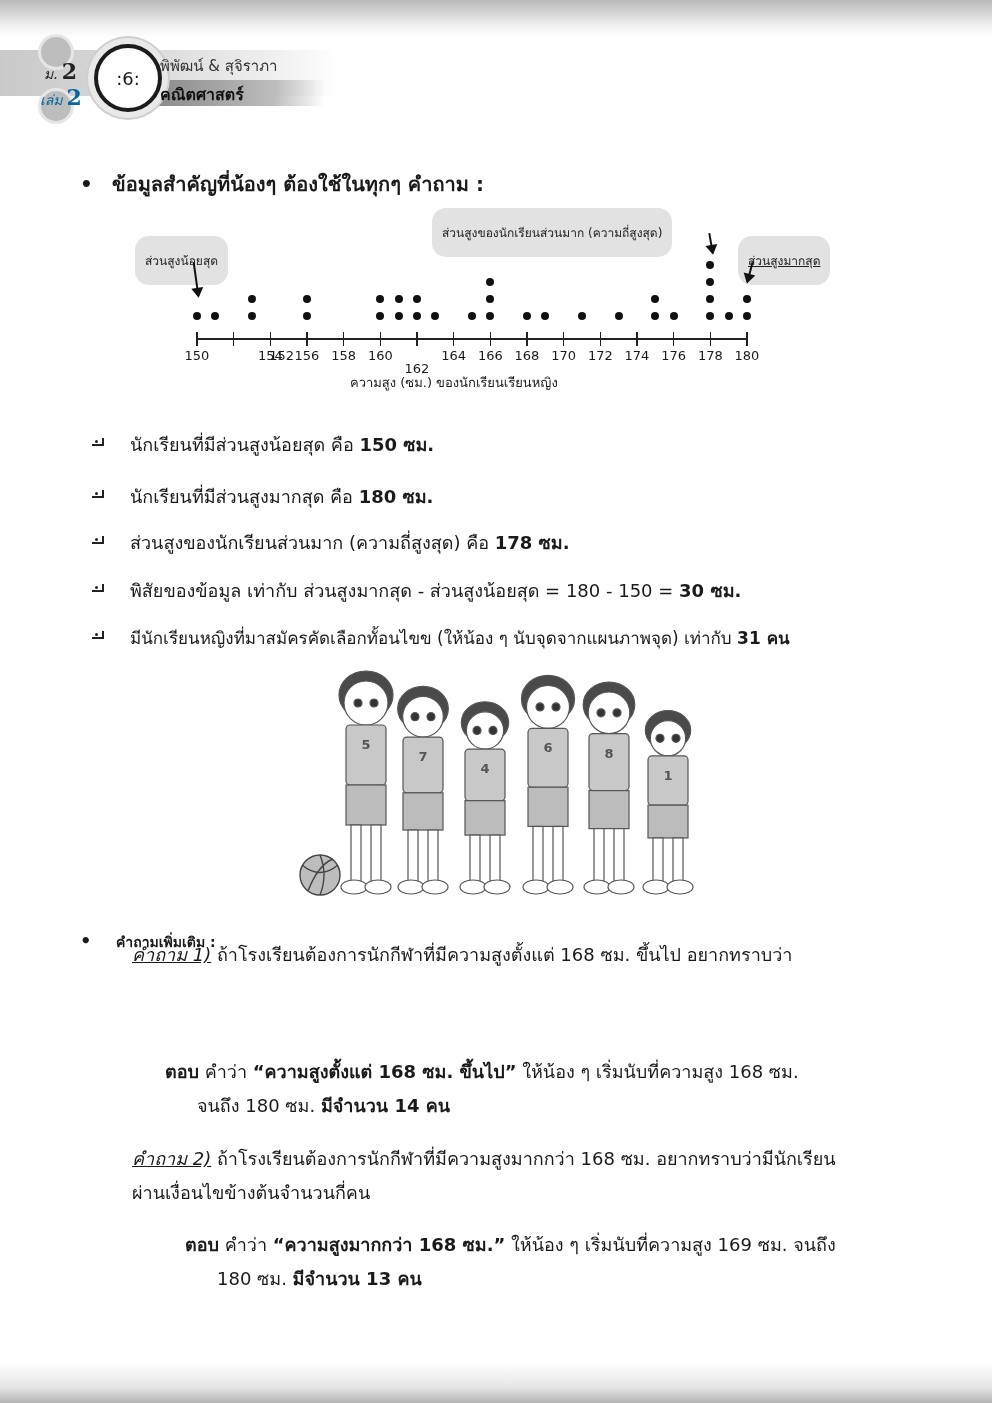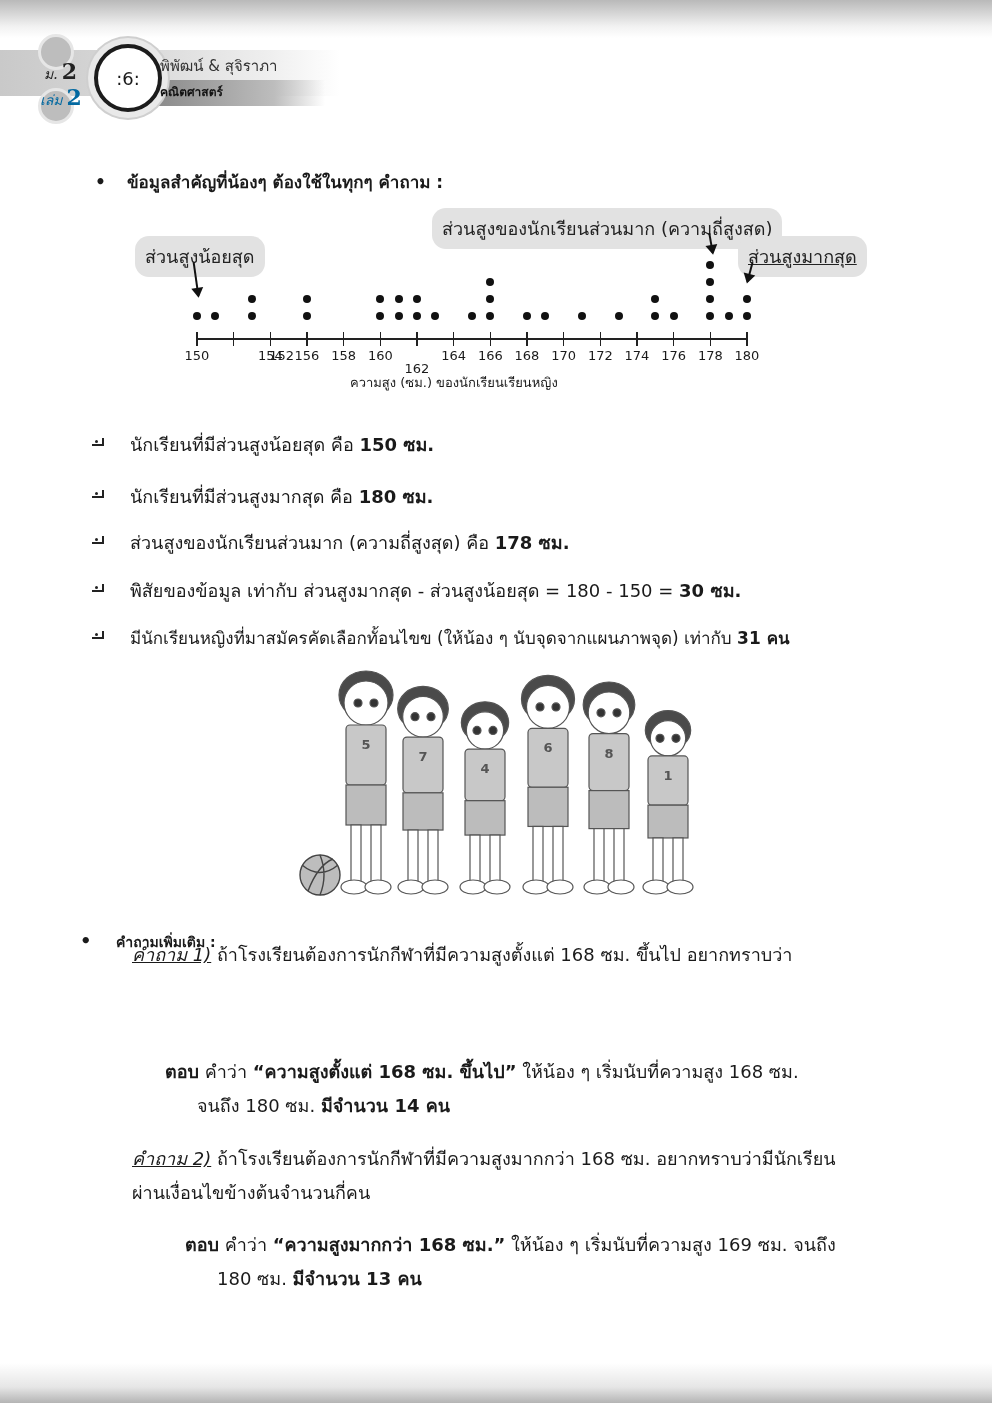--- a/index.html
+++ b/index.html
@@ -19,26 +19,26 @@
   .hdr-c1{left:38px;top:4px;width:30px;height:30px;}
   .hdr-c2{left:38px;top:58px;width:30px;height:30px;}
   .hdr-grade{position:absolute;left:44px;top:28px;font-family:"DejaVu Serif",serif;font-style:italic;font-size:14px;color:#222;}
   .hdr-grade b{font-size:22px;font-style:normal;margin-left:4px;}
   .hdr-vol{position:absolute;left:40px;top:54px;font-family:"DejaVu Serif",serif;font-style:italic;font-size:14px;color:#0369a1;}
   .hdr-vol b{font-size:22px;font-style:normal;margin-left:4px;}
   .hdr-ring{position:absolute;left:94px;top:14px;width:60px;height:60px;border-radius:50%;
        background:#fff;border:4px solid #1c1c1c;box-shadow:0 0 0 6px #e9e9e9,0 0 0 8px #cfcfcf;
        display:flex;align-items:center;justify-content:center;font-size:18px;}
   .hdr-authors{position:absolute;left:160px;top:24px;font-size:15px;color:#333;}
-  .hdr-subject{position:absolute;left:160px;top:52px;font-size:12px;font-weight:bold;color:#111;}
-  .sec1{position:absolute;left:95px;top:168px;font-size:17px;font-weight:bold;}
+  .hdr-subject{position:absolute;left:160px;top:52px;font-size:16px;font-weight:bold;color:#111;}
+  .sec1{position:absolute;left:80px;top:168px;font-size:20px;font-weight:bold;}
   .sec1 .dot{display:inline-block;width:32px;}
   
   .plot{position:absolute;left:0;top:200px;width:992px;height:200px;}
-  .callout{position:absolute;background:#e2e2e2;border-radius:14px;padding:6px 10px;font-size:18px;color:#222;white-space:nowrap;}
+  .callout{position:absolute;background:#e2e2e2;border-radius:14px;padding:15px 10px;font-size:12px;color:#222;white-space:nowrap;}
   .axis-line{position:absolute;left:196px;top:138px;width:552px;height:1.5px;background:#222;}
   .tick{position:absolute;top:132px;width:1.5px;height:14px;background:#222;}
   .ticklbl{position:absolute;top:148px;font-size:13px;width:40px;text-align:center;margin-left:-20px;}
   .xlabel{position:absolute;left:350px;top:172px;font-size:13px;}
   .pt{position:absolute;width:8px;height:8px;border-radius:50%;background:#111;margin-left:-4px;}
   .arrow{position:absolute;width:2px;background:#111;}
   .arrow:after{content:"";position:absolute;left:-5px;bottom:-2px;border-left:6px solid transparent;border-right:6px solid transparent;border-top:10px solid #111;}
   
   .fact{position:absolute;left:92px;font-size:18px;white-space:nowrap;}
   .fact .mk{display:inline-block;width:38px;position:relative;}

